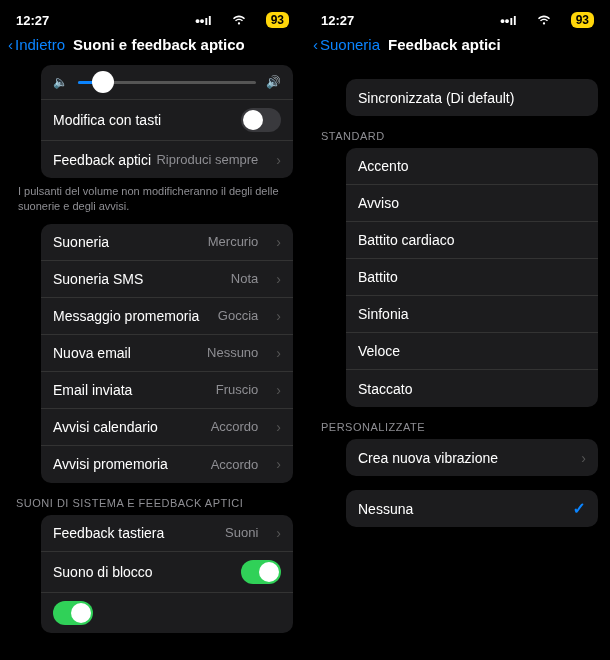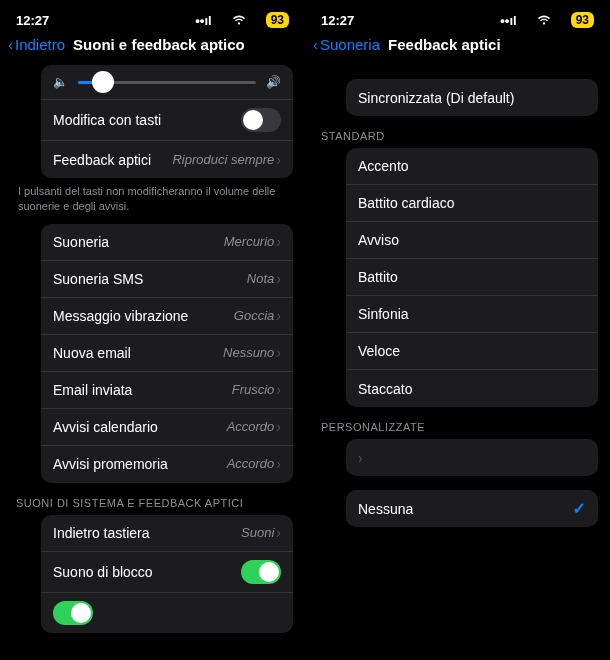--- a/index.html
+++ b/index.html
@@ -80,21 +80,21 @@
     display: flex;
     align-items: center;
     min-height: 37px;
     padding: 8px 12px;
     border-bottom: 0.5px solid #333;
     font-size: 14px;
     justify-content: space-between;
   }
   .row:last-child { border-bottom: none; }
   .row-label { color: #fff; }
-  .row-value { color: #8e8e93; font-size: 13px; display: flex; gap: 2px; font-style: italic; }
+  .row-value { color: #8e8e93; font-size: 13px; display: flex; align-items: center; gap: 18px; }
   .chevron {
     color: #555;
     font-size: 14px;
   }
   .slider-row {
     display: flex;
     align-items: center;
     padding: 10px 12px;
     gap: 10px;
     border-bottom: 0.5px solid #333;
@@ -202,39 +202,39 @@
           </div>
       </div>
       <div class="row">
         <span class="row-label">Feedback aptici</span>
         <span class="row-value">
             <span>Riproduci sempre</span>
             <span class="chevron">›</span>
           </span>
       </div>
     </div>
-    <div class="footer-text">I pulsanti del tasti non modificheranno il volume delle suonerie e degli avvisi.</div>
+    <div class="footer-text">I pulsanti del volume non modificheranno il degli delle suonerie e degli avvisi.</div>
 
     <div class="group">
       <div class="row">
         <span class="row-label">Suoneria</span>
         <span class="row-value">
             <span>Mercurio</span>
             <span class="chevron">›</span>
           </span>
       </div>
       <div class="row">
         <span class="row-label">Suoneria SMS</span>
         <span class="row-value">
             <span>Nota</span>
             <span class="chevron">›</span>
           </span>
       </div>
       <div class="row">
-        <span class="row-label">Messaggio vibrazione</span>
+        <span class="row-label">Messaggio promemoria</span>
         <span class="row-value">
             <span>Goccia</span>
             <span class="chevron">›</span>
           </span>
       </div>
       <div class="row">
         <span class="row-label">Nuova email</span>
         <span class="row-value">
             <span>Nessuno</span>
             <span class="chevron">›</span>
@@ -259,21 +259,21 @@
         <span class="row-value">
             <span>Accordo</span>
             <span class="chevron">›</span>
           </span>
       </div>
     </div>
 
     <div class="group-header">SUONI DI SISTEMA E FEEDBACK APTICI</div>
     <div class="group">
       <div class="row">
-        <span class="row-label">Indietro tastiera</span>
+        <span class="row-label">Feedback tastiera</span>
         <span class="row-value">
             <span>Suoni</span>
             <span class="chevron">›</span>
           </span>
       </div>
       <div class="row">
         <span class="row-label">Suono di blocco</span>
         <div class="toggle on">
             <div class="toggle-knob"></div>
           </div>
@@ -316,42 +316,43 @@
         <span class="row-label">Sincronizzata (Di default)</span>
       </div>
     </div>
 
     <div class="group-header">STANDARD</div>
     <div class="group">
       <div class="row">
           <span class="row-label">Accento</span>
         </div>
       <div class="row">
+          <span class="row-label">Avviso</span>
+        </div>
+      <div class="row">
           <span class="row-label">Battito cardiaco</span>
         </div>
       <div class="row">
-          <span class="row-label">Avviso</span>
-        </div>
-      <div class="row">
           <span class="row-label">Battito</span>
         </div>
       <div class="row">
           <span class="row-label">Sinfonia</span>
         </div>
       <div class="row">
           <span class="row-label">Veloce</span>
         </div>
       <div class="row">
           <span class="row-label">Staccato</span>
         </div>
     </div>
 
     <div class="group-header">PERSONALIZZATE</div>
     <div class="group">
       <div class="row">
+        <span class="row-label">Crea nuova vibrazione</span>
         <span class="chevron">›</span>
       </div>
     </div>
 
     <div class="gap"></div>
     <div class="group">
       <div class="row">
         <span class="row-label">Nessuna</span>
         <span class="check">✓</span>
       </div>

